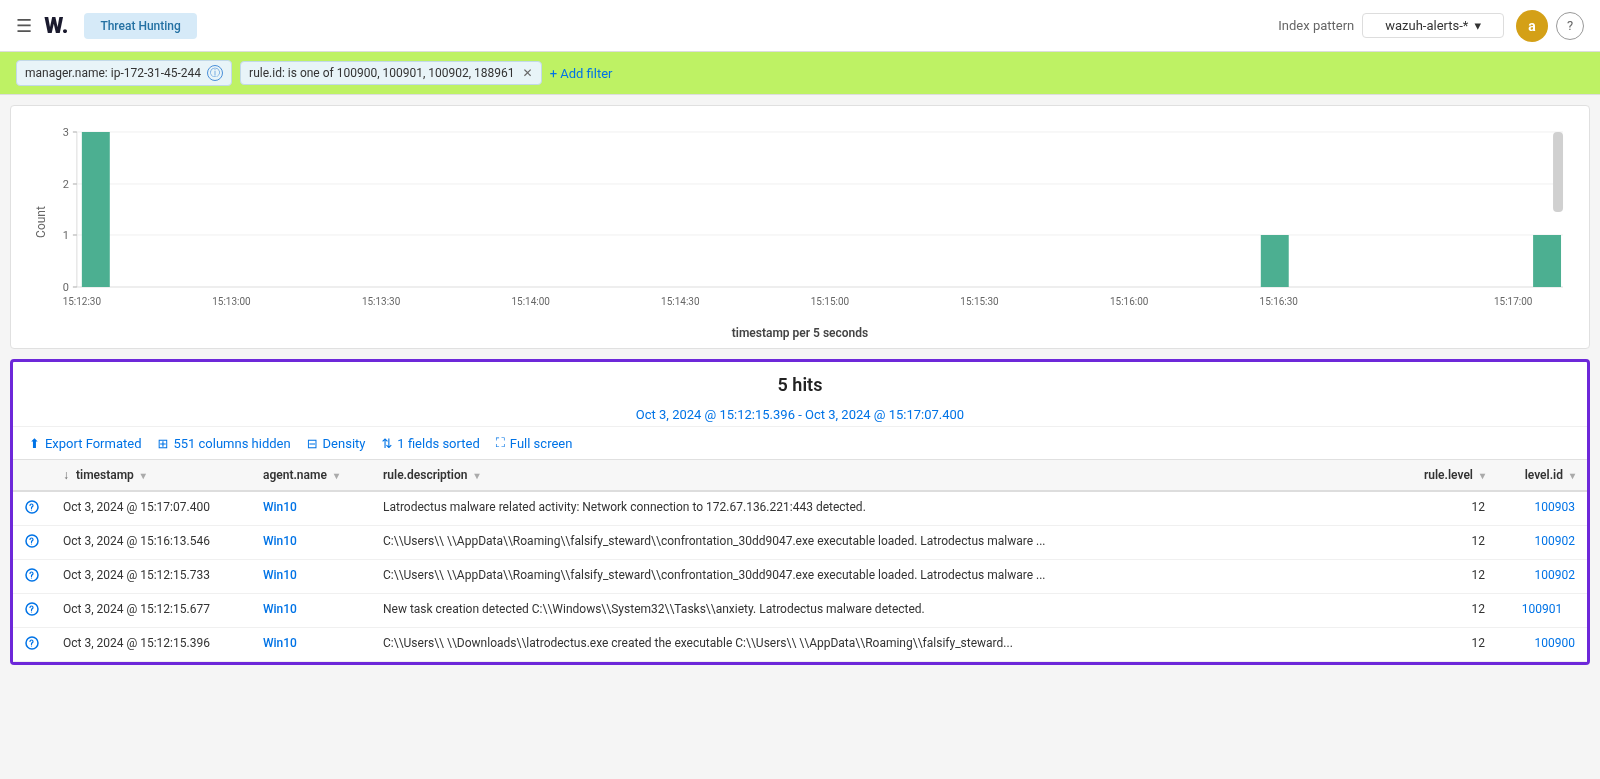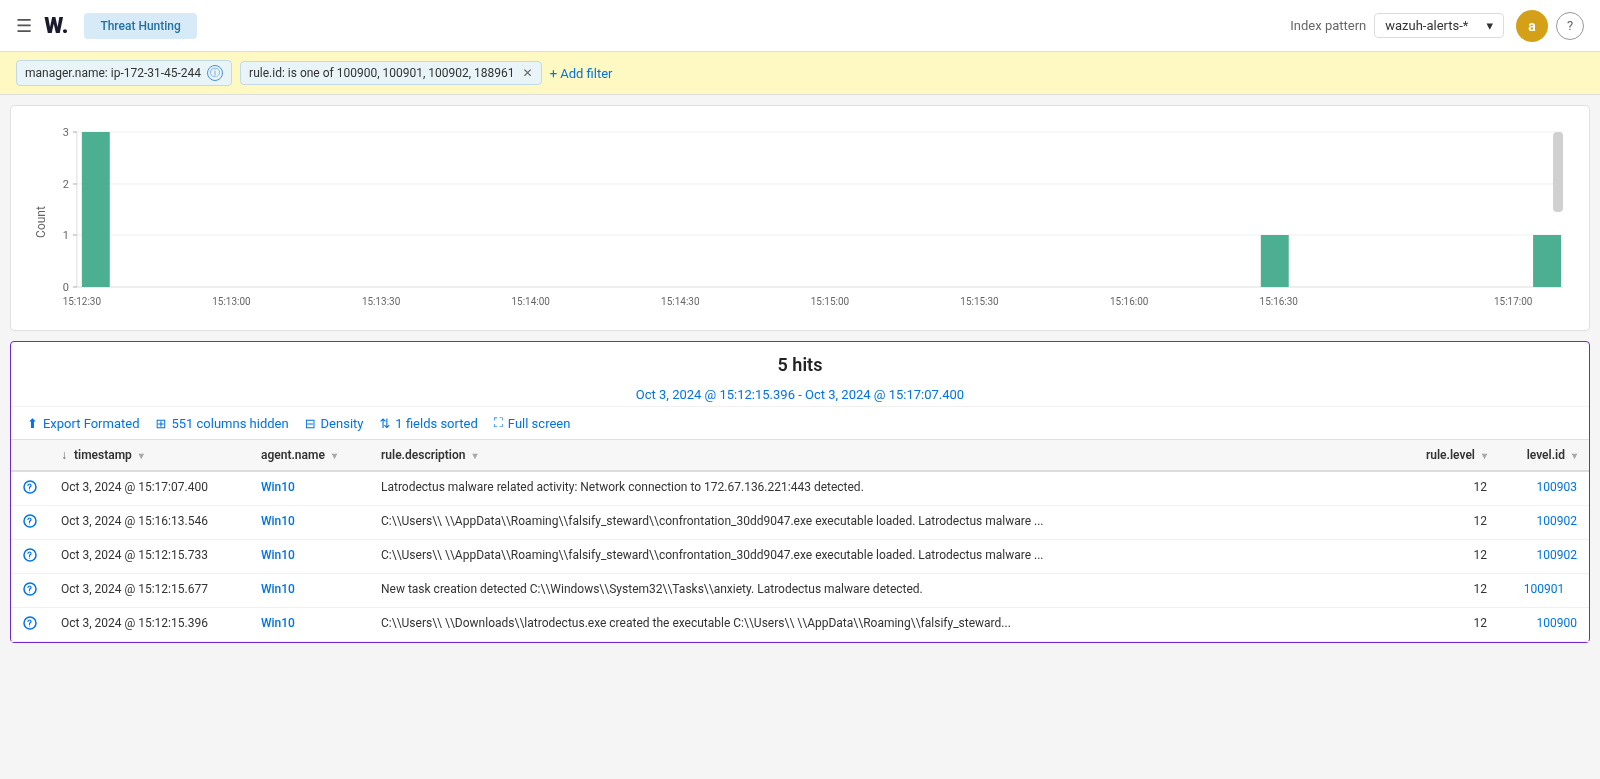--- a/index.html
+++ b/index.html
@@ -13,37 +13,37 @@
     .hamburger { font-size: 18px; cursor: pointer; margin-right: 12px; color: #555; }
     .logo { font-size: 22px; font-weight: 900; color: #1a1a2e; margin-right: 16px; }
     .page-title-badge {
       background: #d6eaf8; color: #2471a3; border-radius: 4px;
       padding: 6px 16px; font-size: 12px; font-weight: 500;
     }
     .header-spacer { flex: 1; }
     .index-pattern-label { color: #666; font-size: 13px; margin-right: 8px; }
     .index-pattern-select {
       display: flex; align-items: center; border: 1px solid #ddd;
-      border-radius: 4px; padding: 4px 10px; background: #fff;
-      cursor: pointer; font-size: 13px; color: #333; gap: 18px;
+      border-radius: 4px; padding: 4px 22px; background: #fff;
+      cursor: pointer; font-size: 13px; color: #333; gap: 6px;
     }
     .avatar {
       width: 32px; height: 32px; border-radius: 50%; background: #d4a017;
       display: flex; align-items: center; justify-content: center;
       color: #fff; font-weight: 700; font-size: 14px; margin-left: 12px;
     }
     .help-icon {
       width: 28px; height: 28px; border-radius: 50%; border: 1px solid #999;
       display: flex; align-items: center; justify-content: center;
       color: #666; font-size: 13px; cursor: pointer; margin-left: 8px;
     }
 
     
     .filter-bar {
-      display: flex; align-items: center; background: #fef9c3;
+      display: flex; align-items: center; background: #bef264;
       border-bottom: 1px solid #ddd; padding: 8px 16px; gap: 8px; flex-wrap: wrap;
     }
     .filter-chip {
       display: flex; align-items: center; background: #e8f4f8;
       border: 1px solid #c2d9e8; border-radius: 4px; padding: 4px 8px;
       font-size: 12px; color: #333; gap: 6px; cursor: pointer;
     }
     .filter-chip .info-icon {
       width: 16px; height: 16px; border-radius: 50%; border: 1px solid #4a90d9;
       color: #4a90d9; font-size: 10px; display: flex; align-items: center; justify-content: center;
@@ -65,21 +65,21 @@
       position: relative; height: 200px; width: 100%;
     }
     .chart-svg { width: 100%; height: 100%; }
     .x-axis-label {
       text-align: center; font-size: 12px; font-weight: 600; color: #444;
       margin-top: 4px;
     }
 
     
     .results-container {
-      background: #fff; margin: 10px; border: 1px solid #6d28d9;
+      background: #fff; margin: 10px; border: 3px solid #6d28d9;
       border-radius: 4px;
     }
     .results-header {
       text-align: center; padding: 12px 16px 4px; border-bottom: 1px solid #f0f0f0;
     }
     .hits-count { font-size: 18px; font-weight: 600; color: #222; }
     .date-range { font-size: 13px; color: #444; margin-top: 12px; }
     .date-range span { color: #0073e6; }
 
     .toolbar {
@@ -184,20 +184,21 @@
       <text x="655" y="183" text-anchor="middle" font-size="10" fill="#666">15:14:30</text>
       <text x="805" y="183" text-anchor="middle" font-size="10" fill="#666">15:15:00</text>
       <text x="955" y="183" text-anchor="middle" font-size="10" fill="#666">15:15:30</text>
       <text x="1105" y="183" text-anchor="middle" font-size="10" fill="#666">15:16:00</text>
       <text x="1255" y="183" text-anchor="middle" font-size="10" fill="#666">15:16:30</text>
       <text x="1490" y="183" text-anchor="middle" font-size="10" fill="#666">15:17:00</text>
 
       <rect x="1530" y="10" width="10" height="80" rx="4" fill="#d0d0d0"></rect>
     </svg>
   </div>
+  <div class="x-axis-label">timestamp per 5 seconds</div>
 </div>
 
 <div class="results-container">
   <div class="results-header">
     <div class="hits-count">5 hits</div>
     <div class="date-range">
       <span>Oct 3, 2024 @ 15:12:15.396</span>
       <span> - </span>
       <span>Oct 3, 2024 @ 15:17:07.400</span>
     </div>

